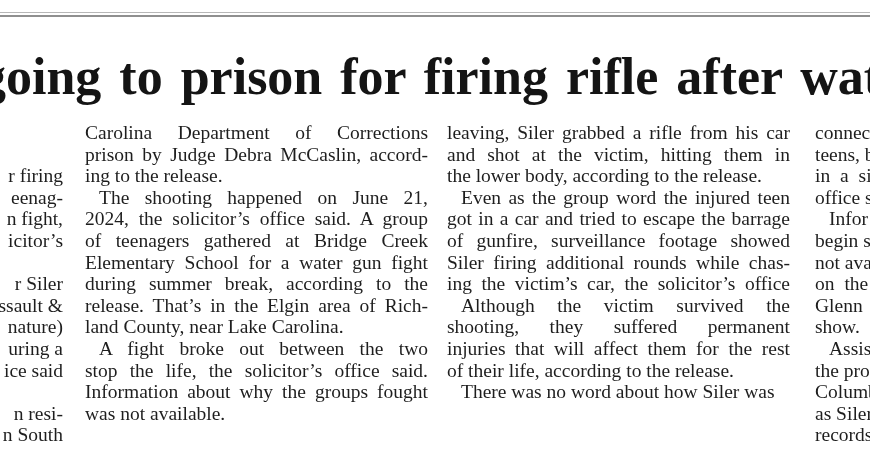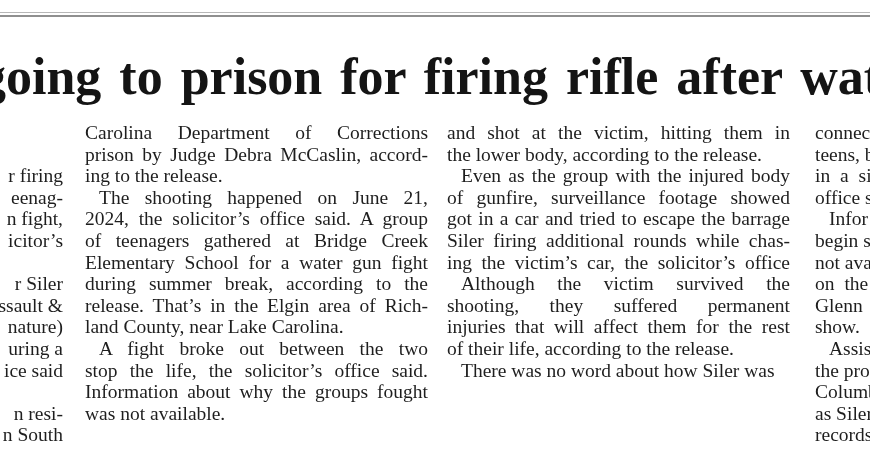--- a/index.html
+++ b/index.html
@@ -77,25 +77,26 @@
     <div class="ln j">during summer break, according to the</div>
     <div class="ln j">release. That’s in the Elgin area of Rich-</div>
     <div class="ln">land County, near Lake Carolina.</div>
     <div class="ln j ind">A fight broke out between the two</div>
     <div class="ln j">stop the life, the solicitor’s office said.</div>
     <div class="ln j">Information about why the groups fought</div>
     <div class="ln">was not available.</div>
   </div>
 
   <div class="col col-3">
+    <div class="ln j">leaving, Siler grabbed a rifle from his car</div>
     <div class="ln j">and shot at the victim, hitting them in</div>
     <div class="ln">the lower body, according to the release.</div>
-    <div class="ln j ind">Even as the group with the injured body</div>
+    <div class="ln j ind">Even as the group word the injured teen</div>
+    <div class="ln j">got in a car and tried to escape the barrage</div>
     <div class="ln j">of gunfire, surveillance footage showed</div>
-    <div class="ln j">got in a car and tried to escape the barrage</div>
     <div class="ln j">Siler firing additional rounds while chas-</div>
     <div class="ln j">ing the victim’s car, the solicitor’s office</div>
     <div class="ln j ind">Although the victim survived the</div>
     <div class="ln j">shooting, they suffered permanent</div>
     <div class="ln j">injuries that will affect them for the rest</div>
     <div class="ln">of their life, according to the release.</div>
     <div class="ln ind">There was no word about how Siler was</div>
   </div>
 
   <div class="col col-right">

